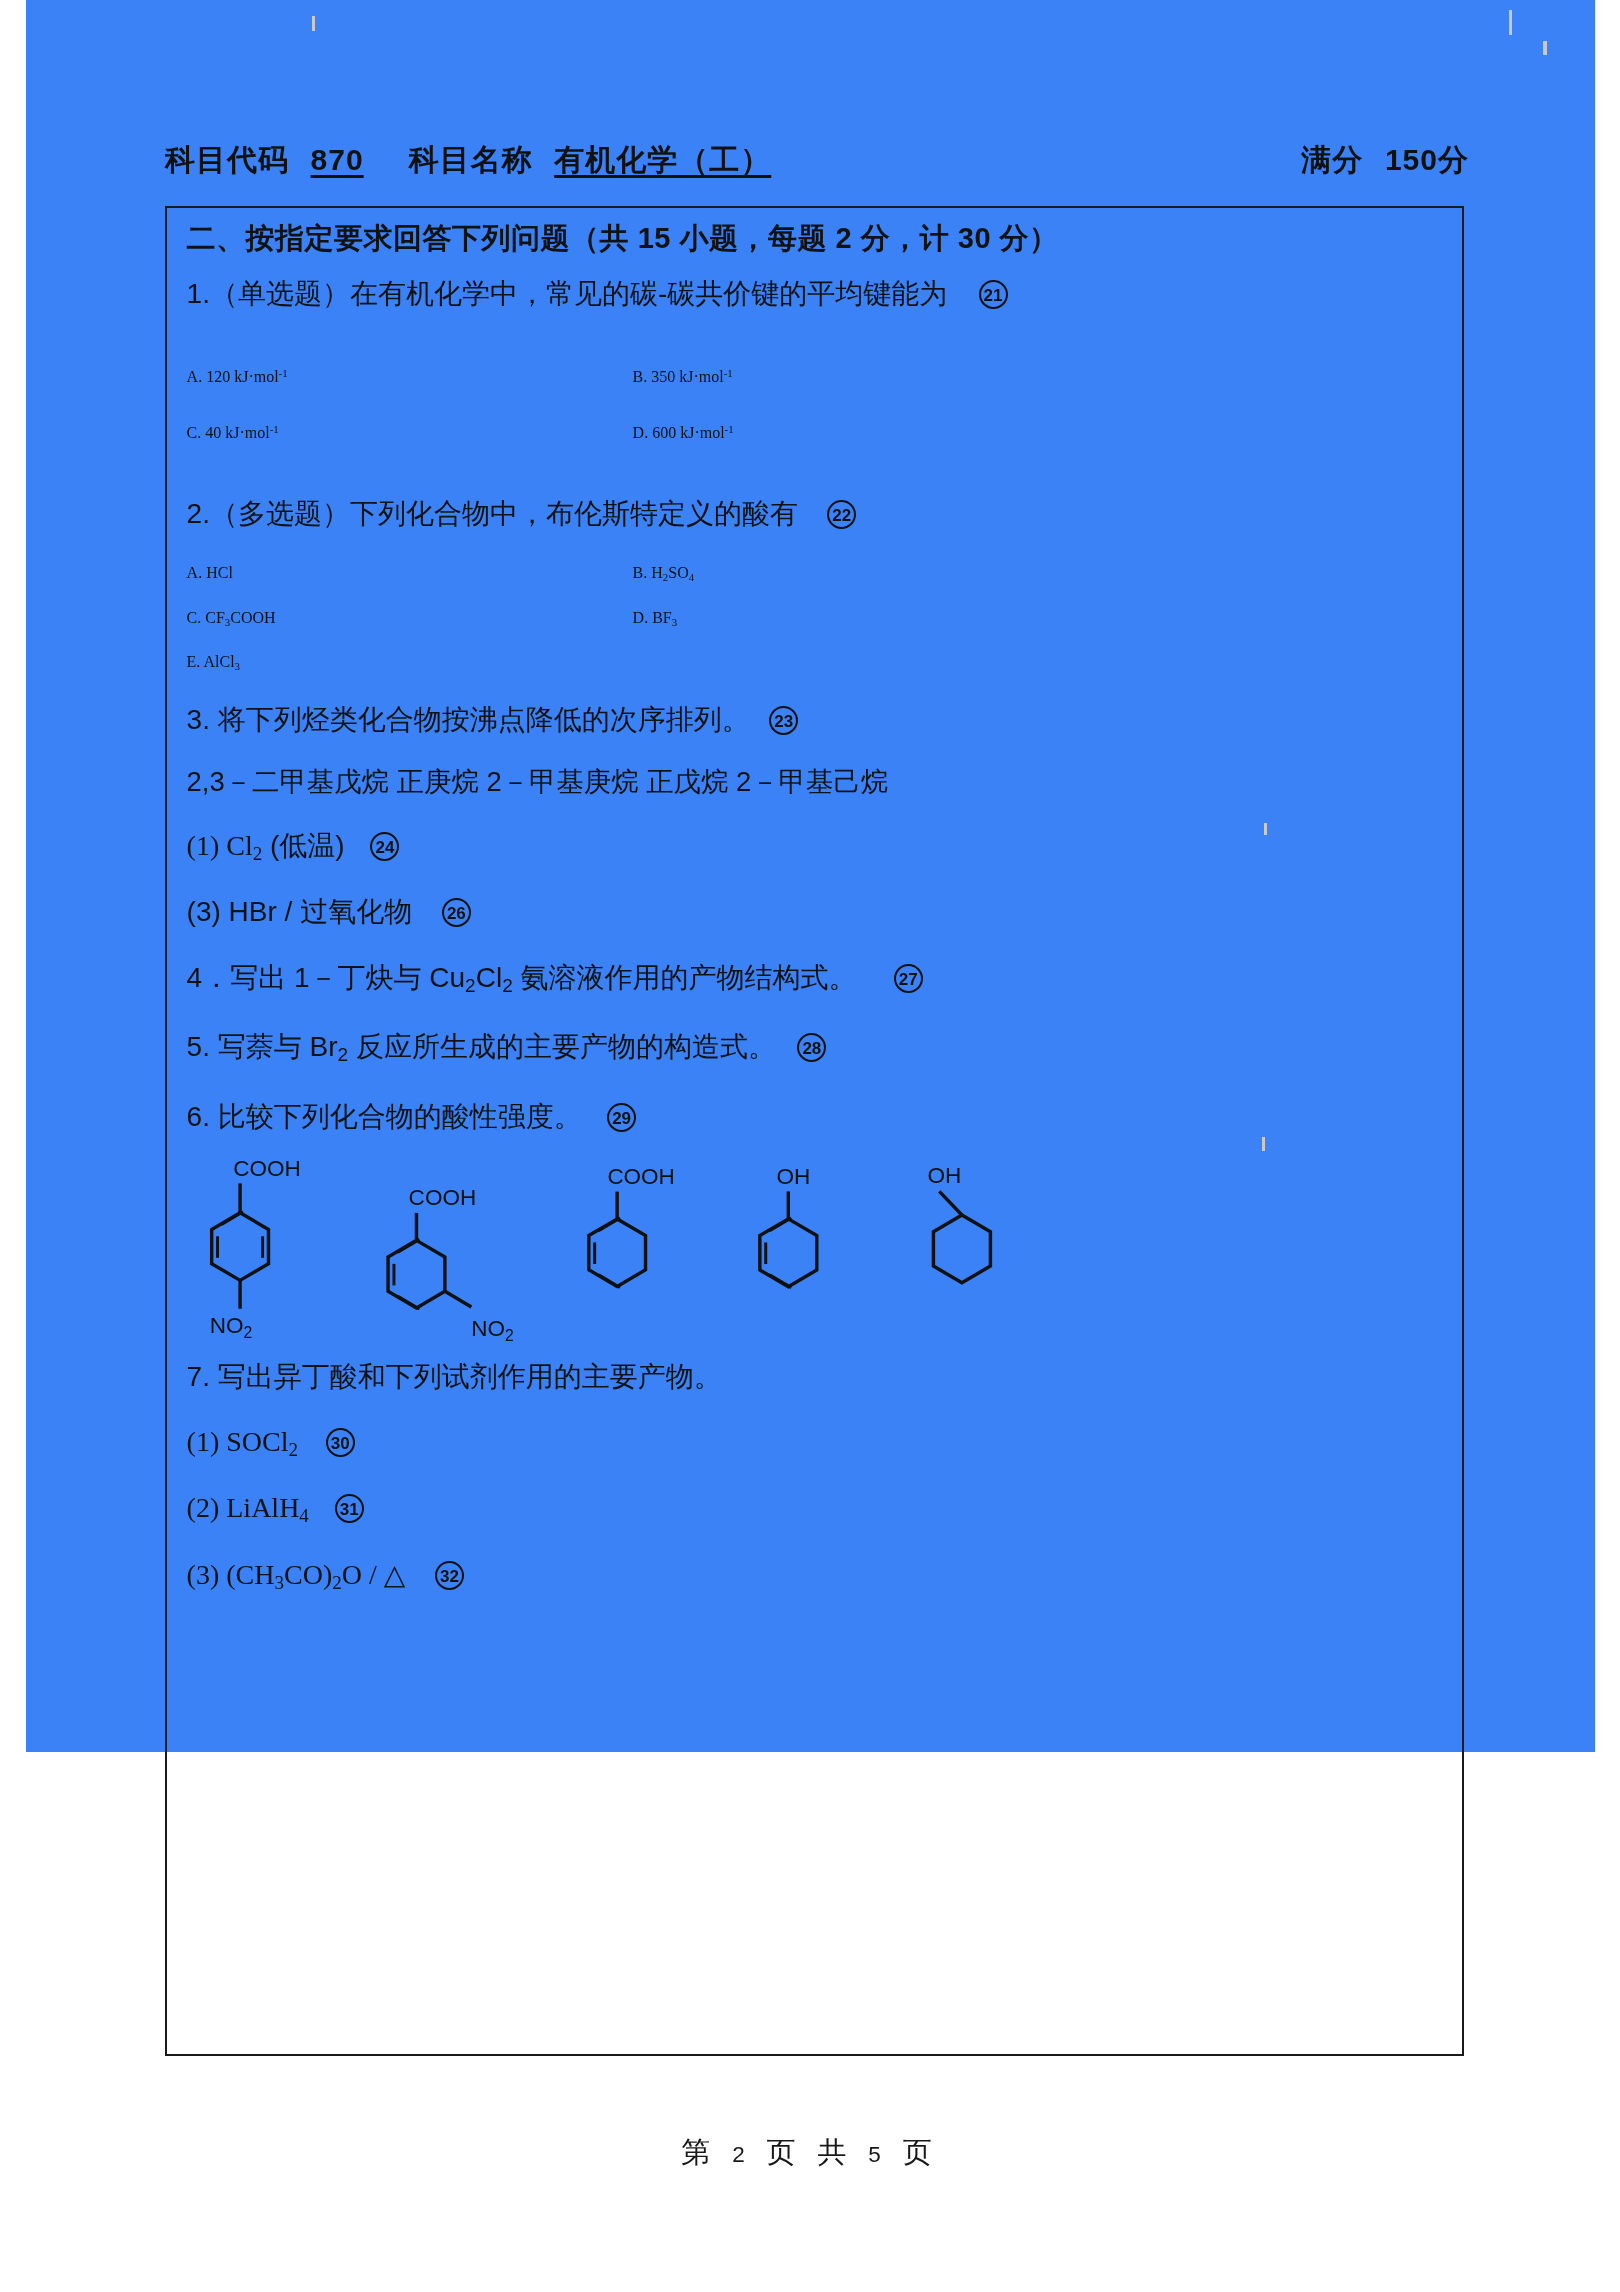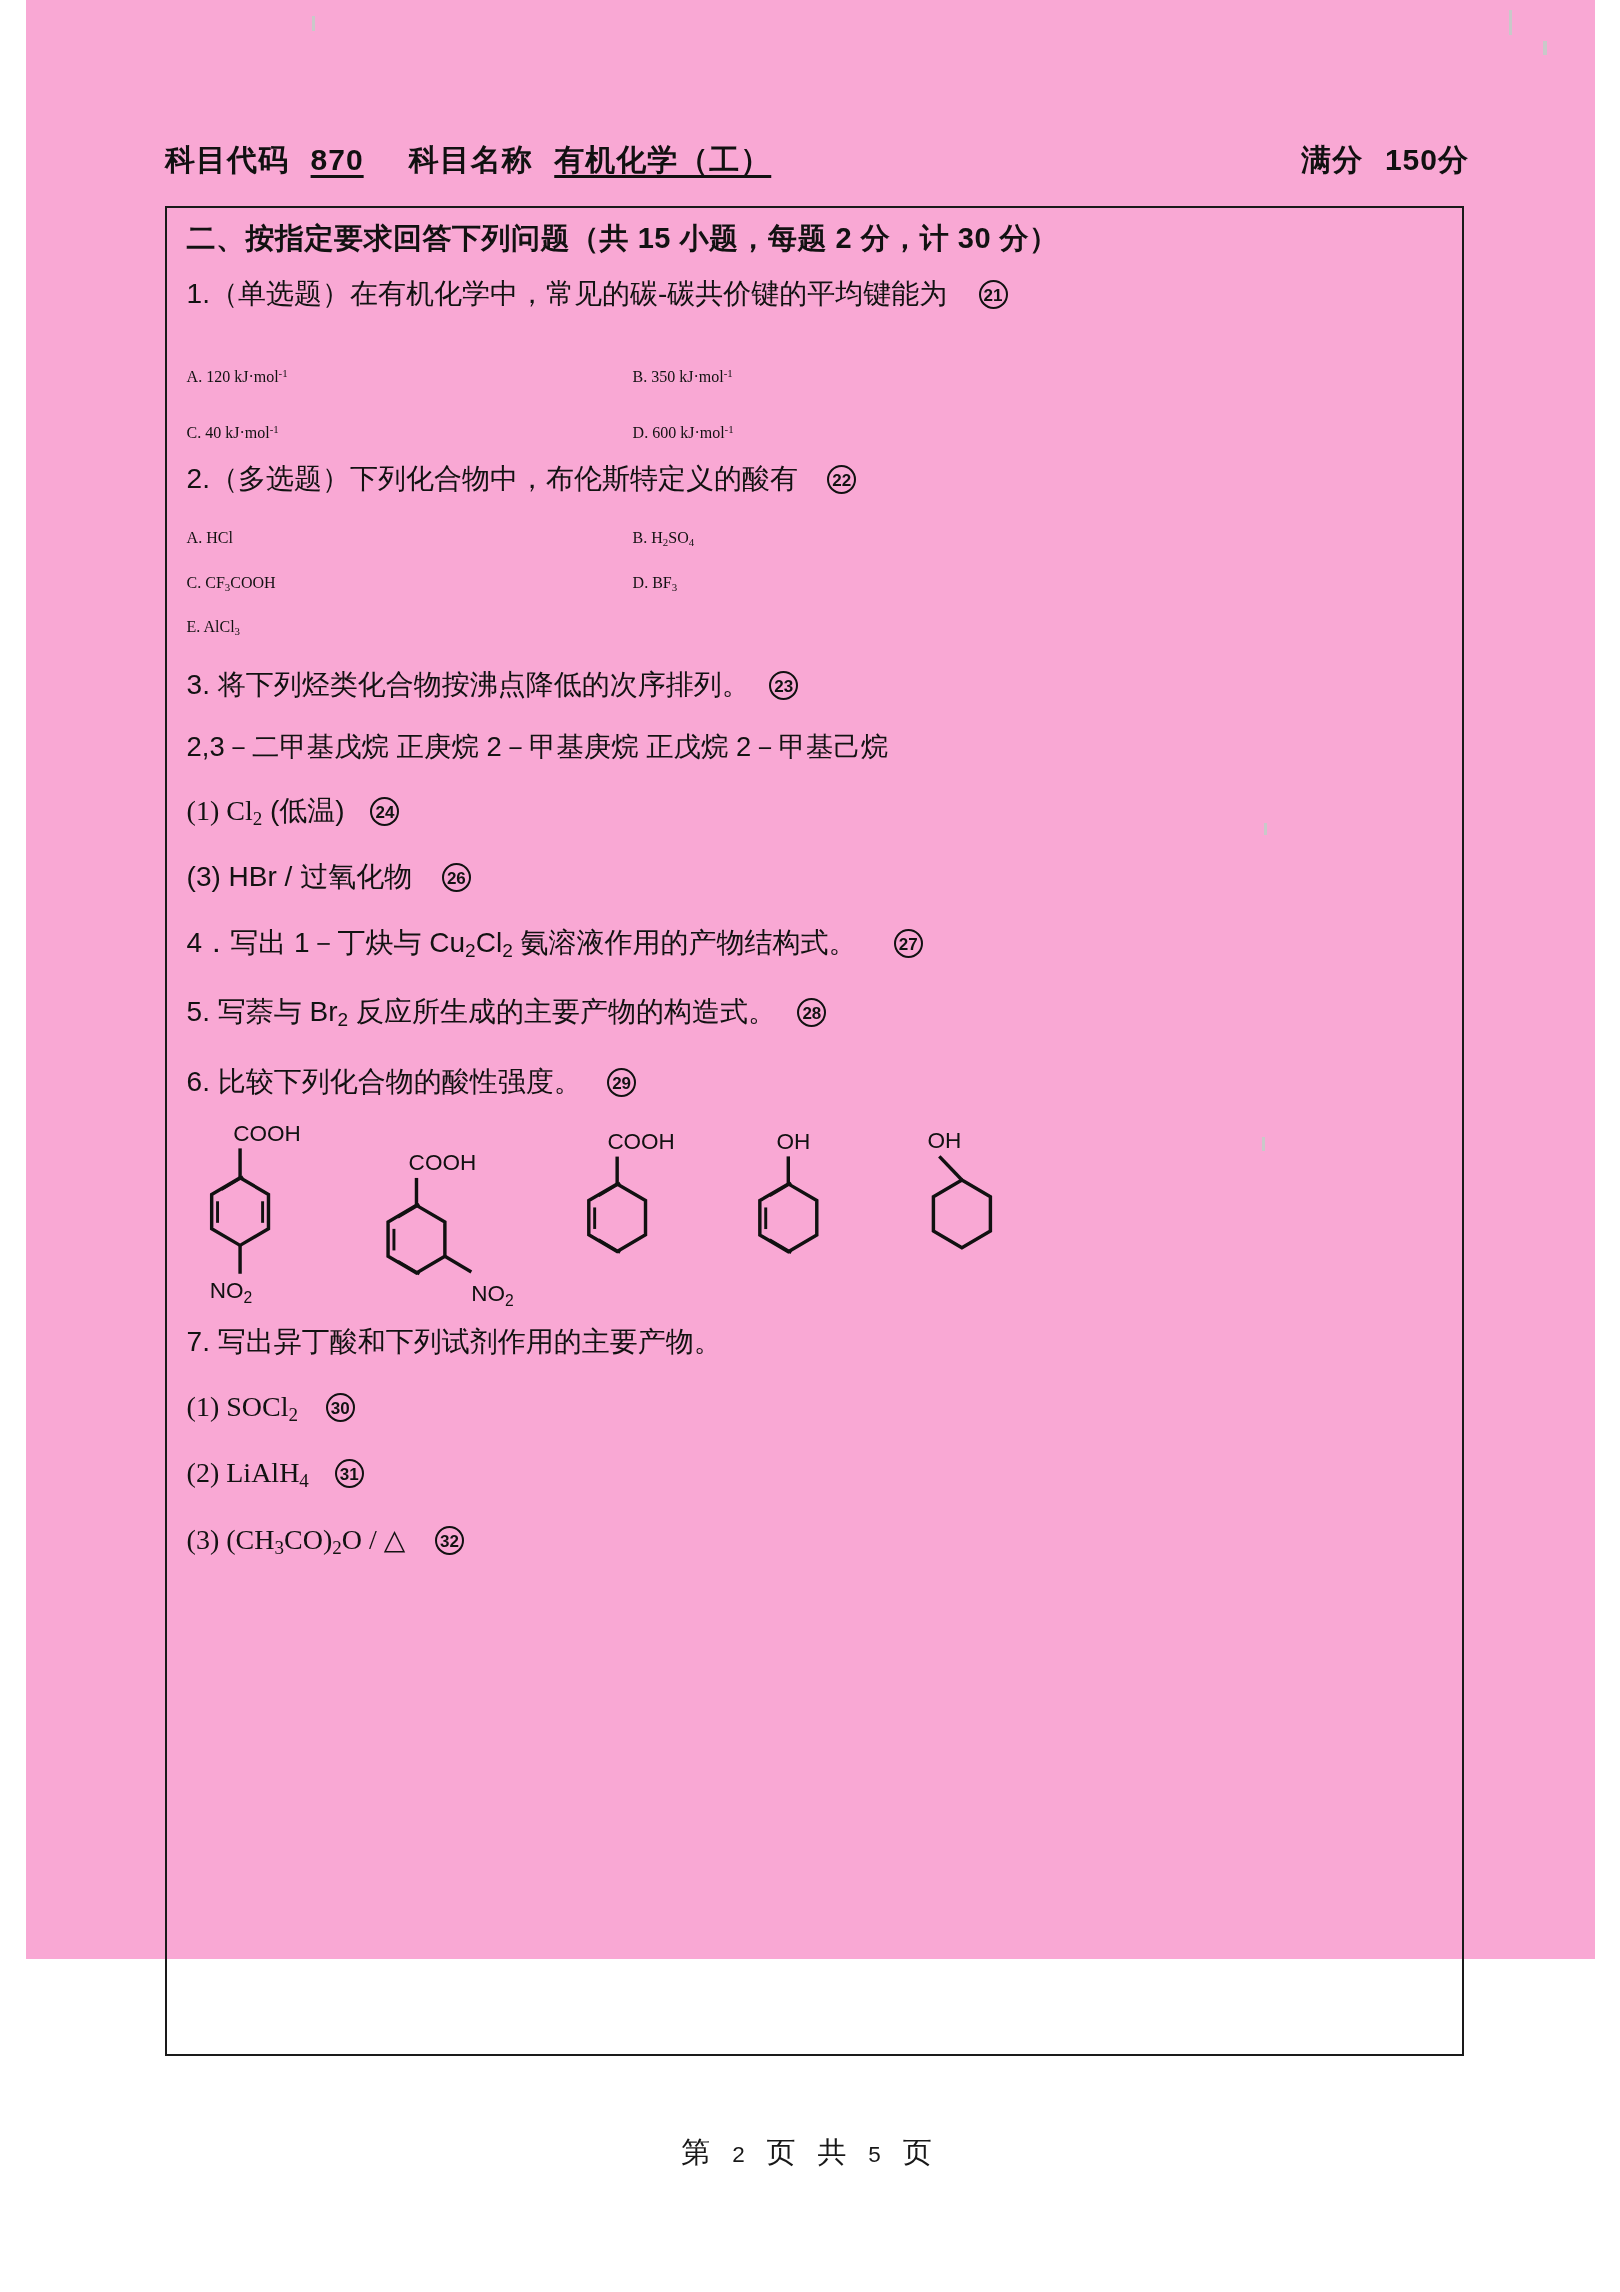--- a/index.html
+++ b/index.html
@@ -13,22 +13,22 @@
     font-family: "Liberation Serif", "DejaVu Serif", serif;
     color: #111111;
     position: relative;
     overflow: hidden;
   }
 
   .page {
     position: absolute;
     left: 0; top: 0;
     width: 1620px;
-    height: 1959px;
-    background: #f9a8d4;
+    height: 1752px;
+    background: #3b82f6;
   }
 
   
   .scan-edge-left { position:absolute; left:0; top:0; width:25.5px; height:2293px; background:#ffffff; }
   .scan-edge-right { position:absolute; right:0; top:0; width:25.5px; height:2293px; background:#ffffff; }
   .speck { position:absolute; background:#c9c9c9; }
 
   
   .header {
     position: absolute;
@@ -189,21 +189,21 @@
 
       <div class="opt-row serif" style="margin-top:37px;">
         <div class="opt-a">
           <span>C. 40 kJ·mol</span><sup>-1</sup>
         </div>
         <div class="opt-b">
           <span>D. 600 kJ·mol</span><sup>-1</sup>
         </div>
       </div>
 
-      <div class="line q-line cjk" style="margin-top:23px;">
+      <div class="line q-line cjk" style="margin-top:58px;">
         <span>2.（多选题）下列化合物中，布伦斯特定义的酸有</span>
         <span style="display:inline-block;width:13.7px;"></span>
         <span class="circ">22</span>
       </div>
 
       <div class="opt-row serif" style="margin-top:35px;">
         <div class="opt-a">
           <span>A. HCl</span>
         </div>
         <div class="opt-b">

